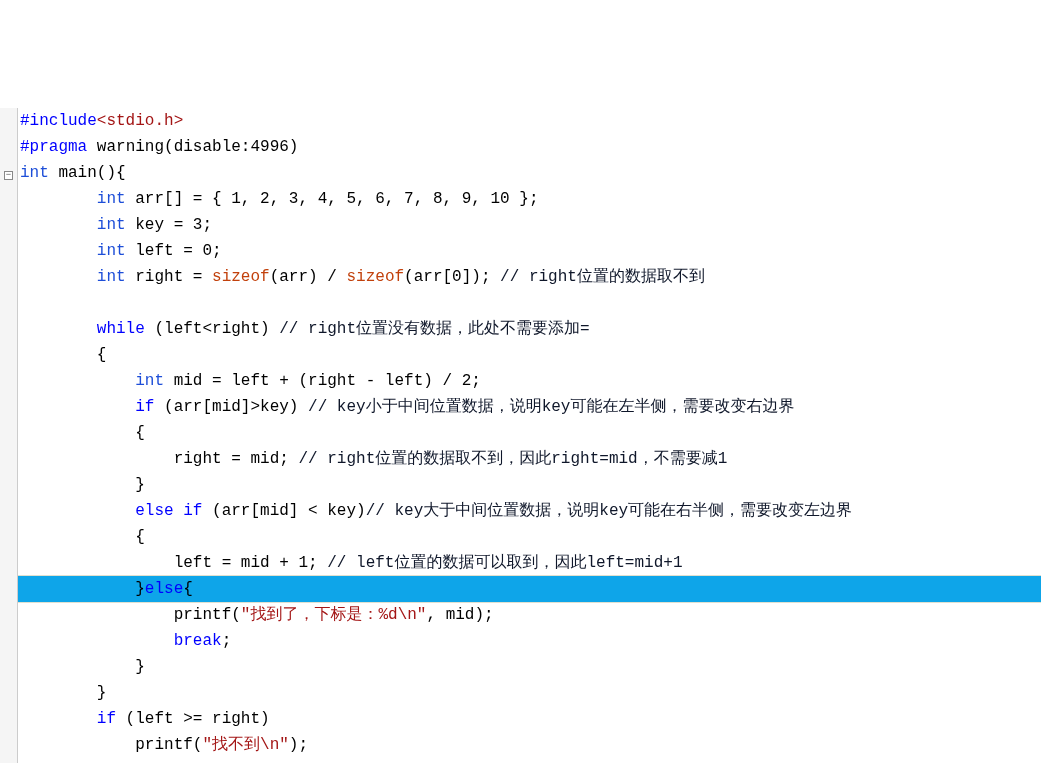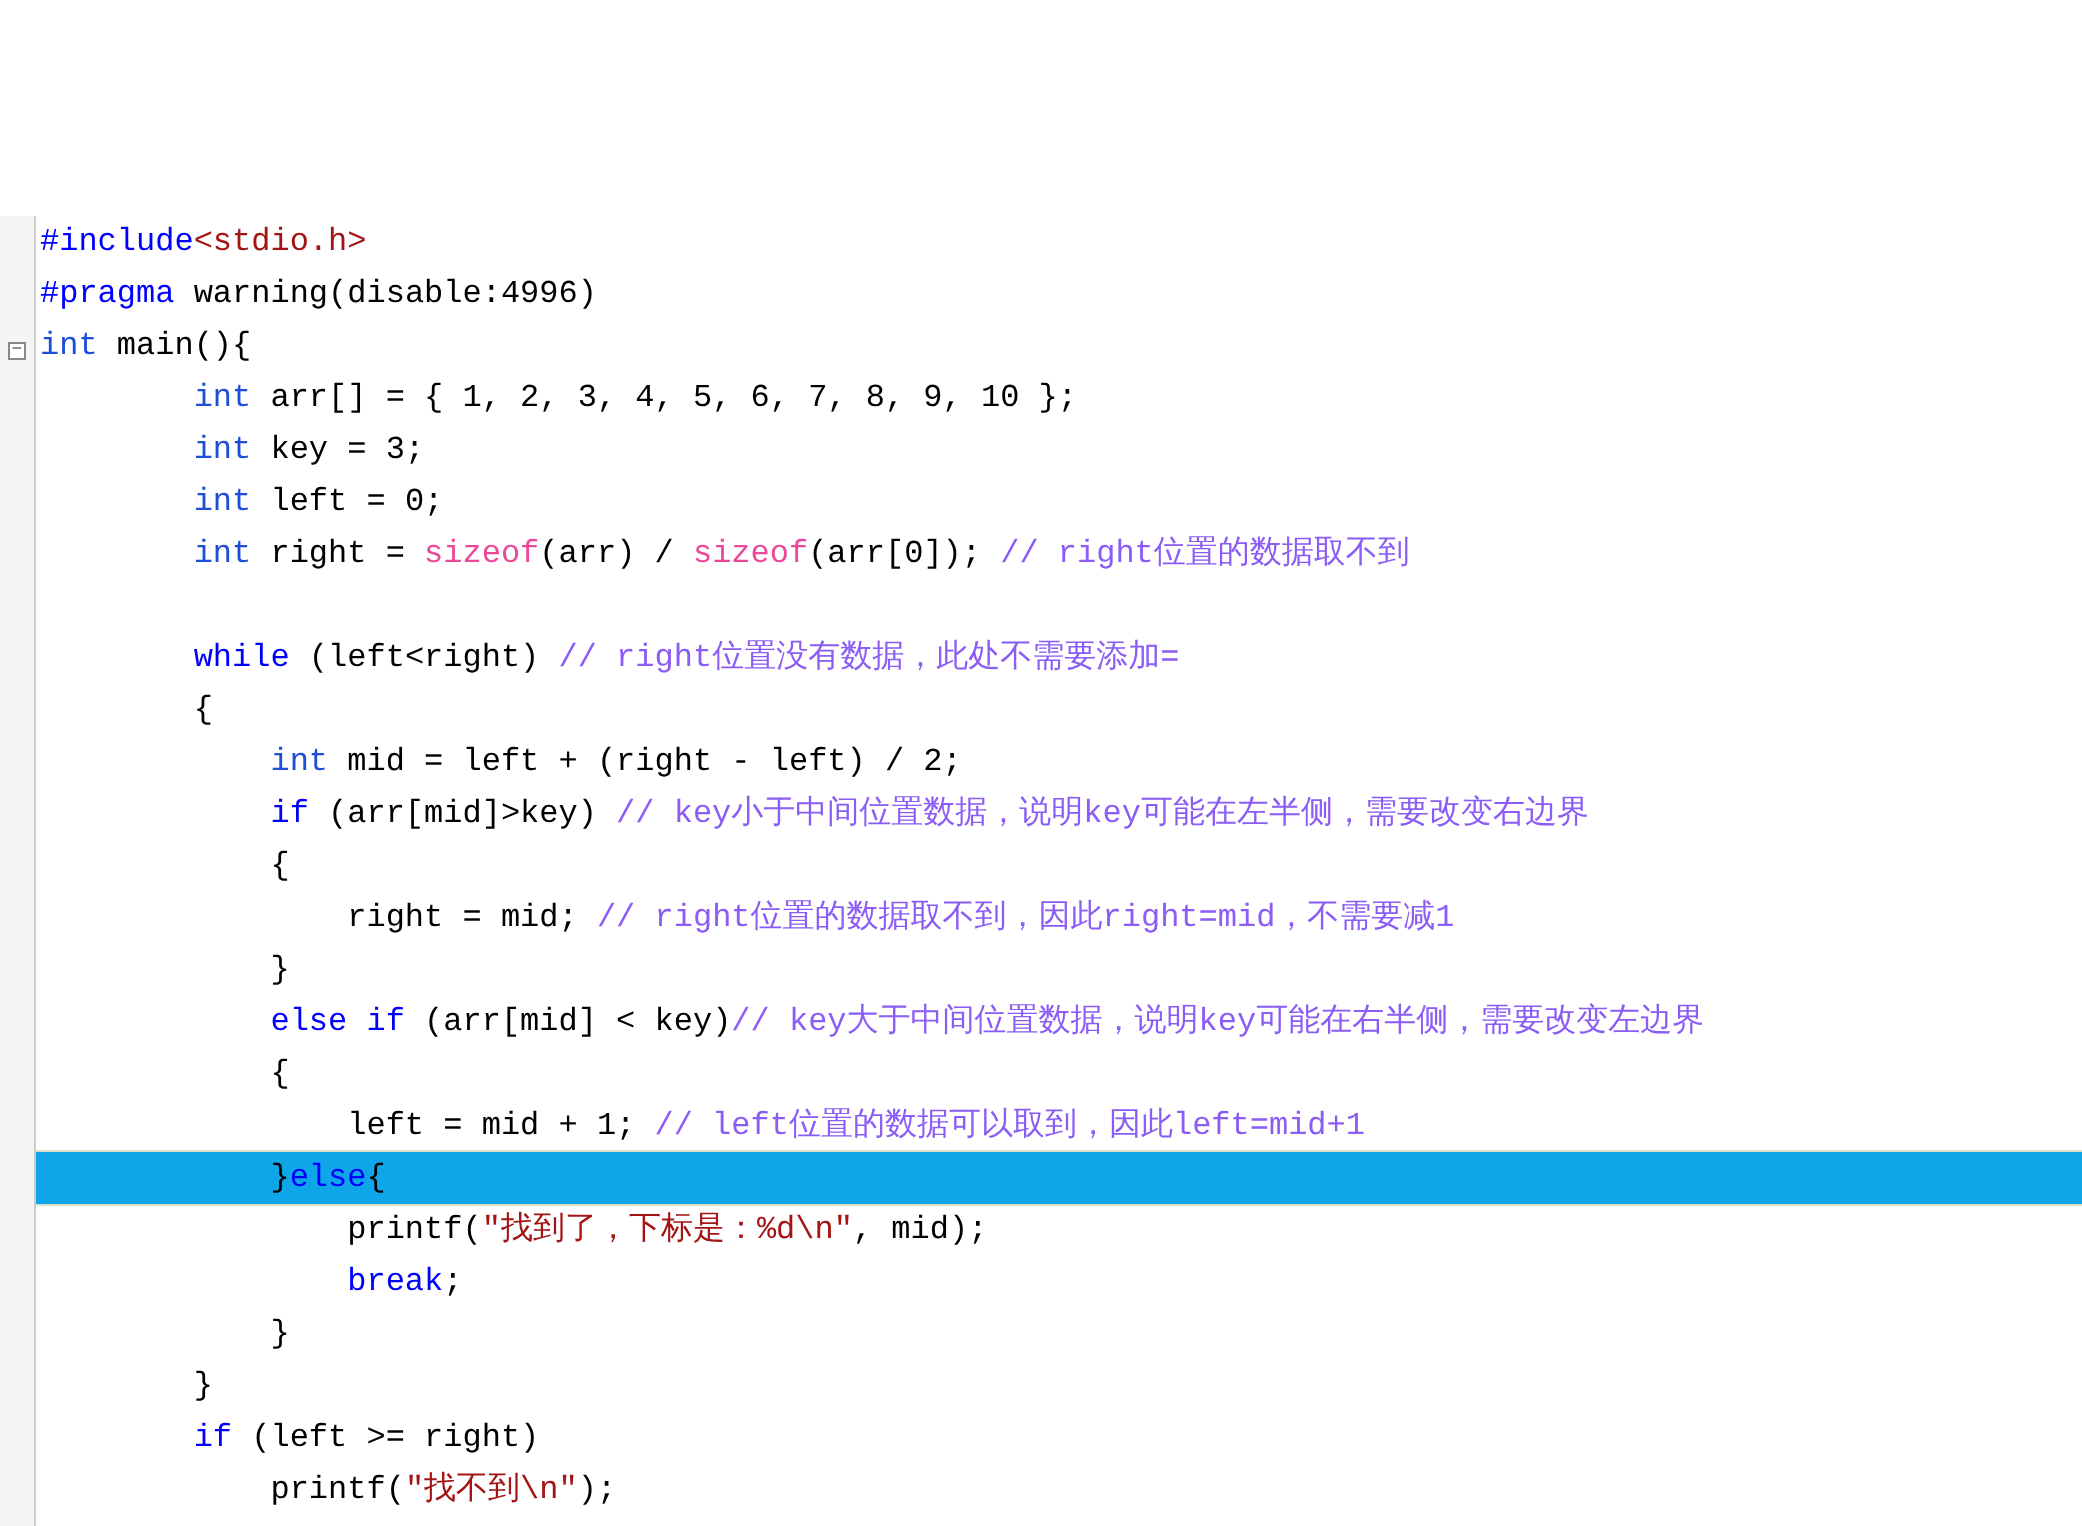--- a/index.html
+++ b/index.html
@@ -56,24 +56,24 @@
     .typekw {
       color: #1d4ed8;
     }
     .identifier {
       color: #000000;
     }
     .string {
       color: #a31515;
     }
     .comment {
-      color: #8b5cf6;
+      color: #0f172a;
     }
     .sizeof-kw {
-      color: #ec4899;
+      color: #c2410c;
     }
     .code-area {
       display: inline-block;
       padding-left: 2px;
       font-family: Liberation Mono, monospace;
     }
   </style>
 </head>
 <body>
 

